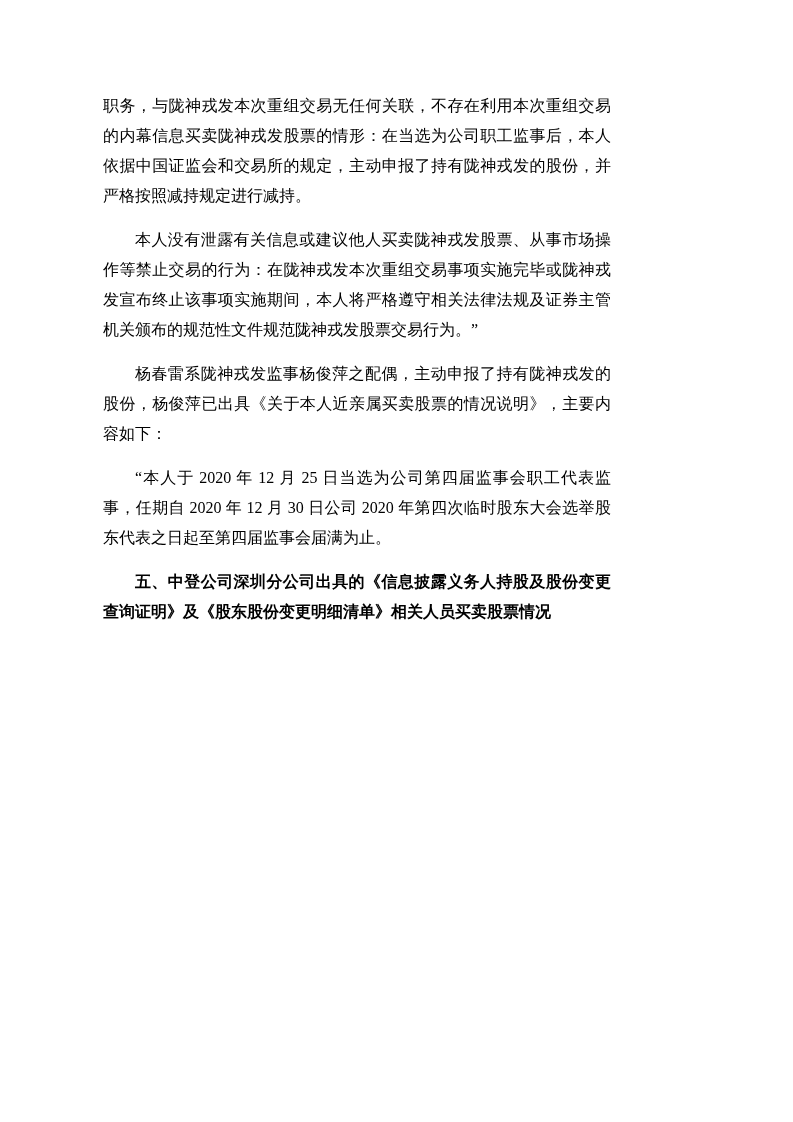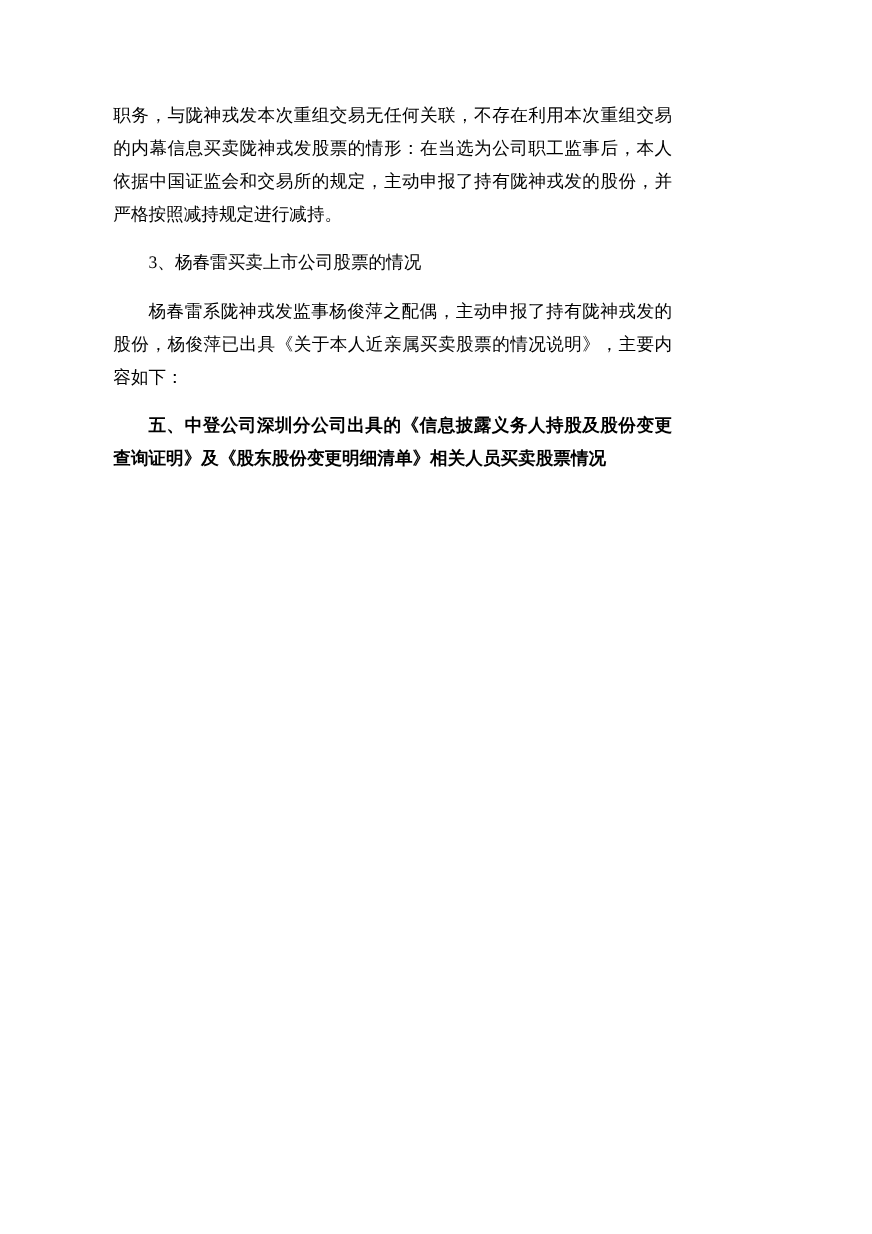--- a/index.html
+++ b/index.html
@@ -35,23 +35,24 @@
     font-weight: bold;
     font-size: 16px;
   }
 </style>
 </head>
 <body>
 
 <div class="page">
   <p class="para no-indent">职务，与陇神戎发本次重组交易无任何关联，不存在利用本次重组交易的内幕信息买卖陇神戎发股票的情形：在当选为公司职工监事后，本人依据中国证监会和交易所的规定，主动申报了持有陇神戎发的股份，并严格按照减持规定进行减持。</p>
 
+  <p class="para">本人没有泄露有关信息或建议他人买卖陇神戎发股票、从事市场操作等禁止交易的行为：在陇神戎发本次重组交易事项实施完毕或陇神戎发宣布终止该事项实施期间，本人将严格遵守相关法律法规及证券主管机关颁布的规范性文件规范陇神戎发股票交易行为。”</p>
 
-  <p class="para heading-numbered">3、杨春雷买卖上市公司股票的情况</p>
 
   <p class="para">杨春雷系陇神戎发监事杨俊萍之配偶，主动申报了持有陇神戎发的股份，杨俊萍已出具《关于本人近亲属买卖股票的情况说明》，主要内容如下：</p>
 
+  <p class="para">“本人于 2020 年 12 月 25 日当选为公司第四届监事会职工代表监事，任期自 2020 年 12 月 30 日公司 2020 年第四次临时股东大会选举股东代表之日起至第四届监事会届满为止。</p>
 
 
 
   <p class="para heading-bold">五、中登公司深圳分公司出具的《信息披露义务人持股及股份变更查询证明》及《股东股份变更明细清单》相关人员买卖股票情况</p>
 
 </div>
 
 </body></html>

